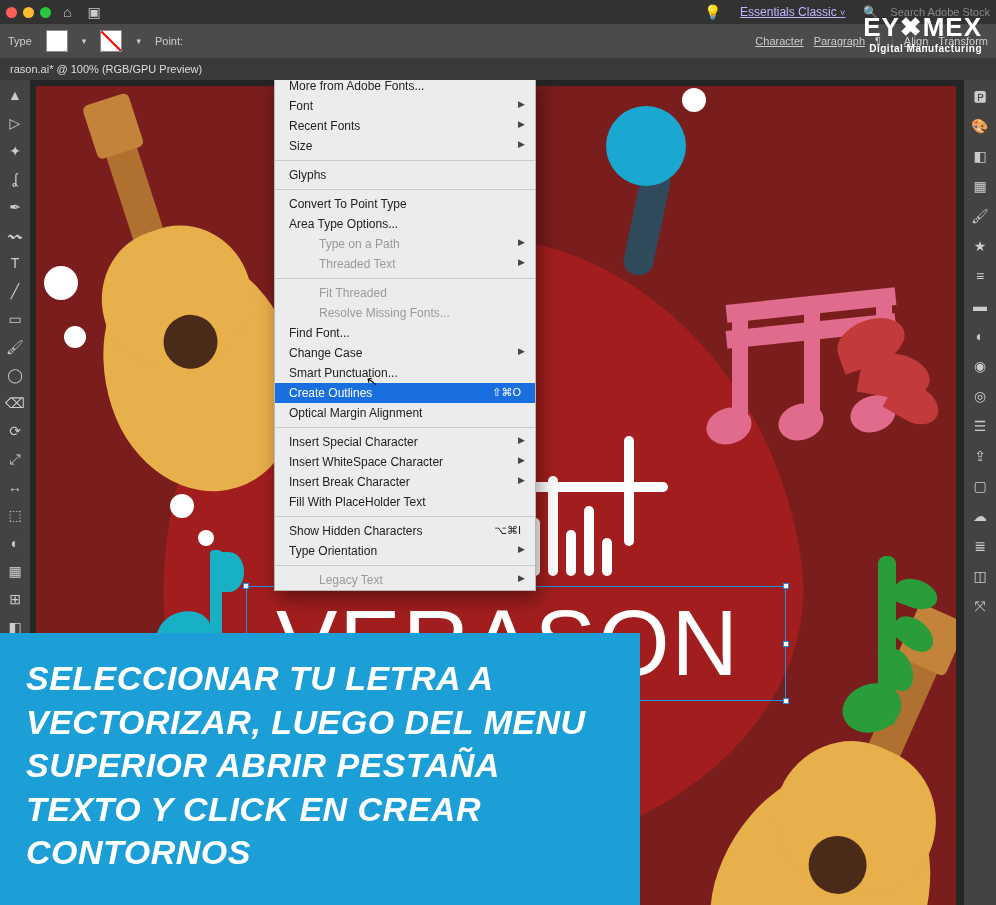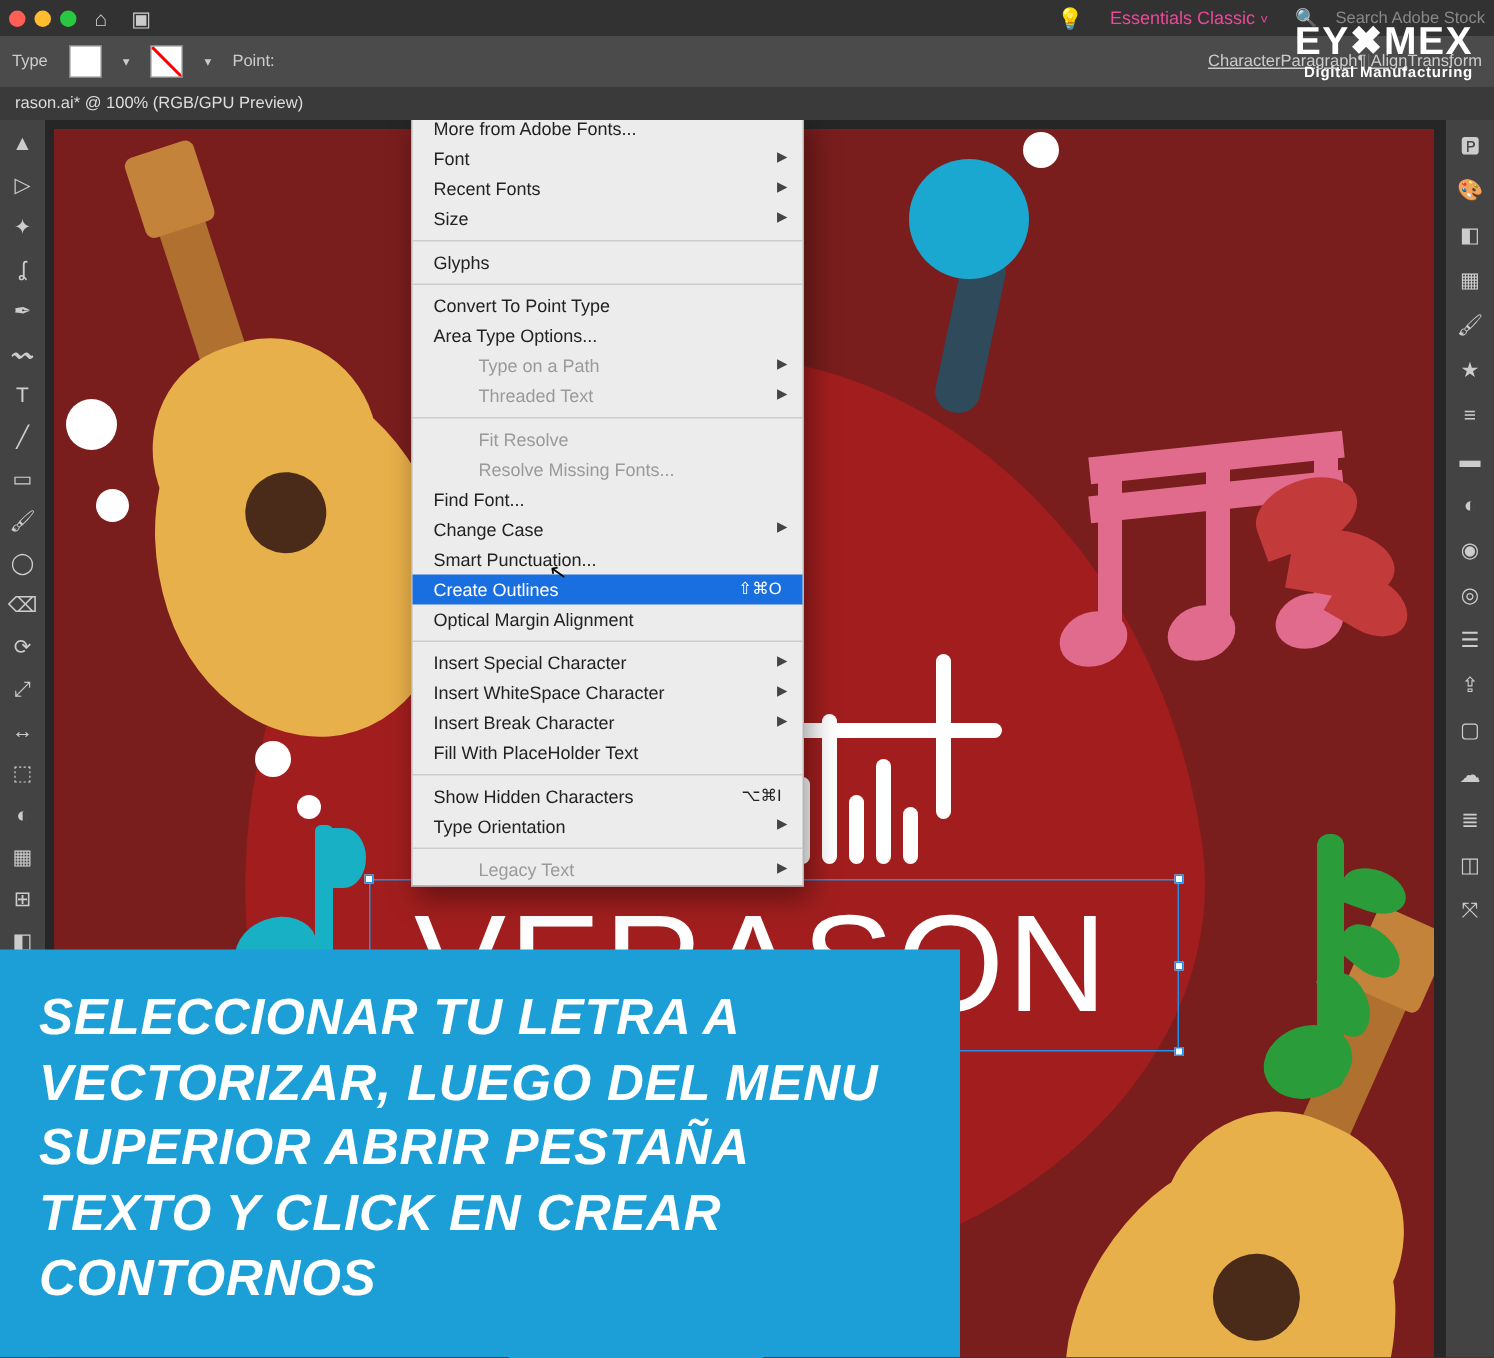--- a/index.html
+++ b/index.html
@@ -4,30 +4,30 @@
 <style>
   * { box-sizing: border-box; margin: 0; padding: 0; font-family: Arial, Helvetica, sans-serif; }
   body { width: 996px; height: 905px; background: #323232; overflow: hidden; position: relative; }
   
   
   .topbar { height: 24px; background: #323232; display:flex; align-items:center; padding:0 6px; gap:8px; }
   .traffic { display:flex; gap:6px; }
   .dot { width:11px; height:11px; border-radius:50%; }
   .topbar .glyph { color:#ccc; font-size:14px; padding:0 4px; }
   .topbar .spacer { flex:1; }
-  .workspace-badge { font-size:12px; color:#ec4899; padding:2px 6px; }
+  .workspace-badge { font-size:12px; color:#c4b5fd; padding:2px 6px;text-decoration:underline; }
   .search { font-size:11px; color:#888; }
   
   
   .controlbar { height:34px; background:#4b4b4b; display:flex; align-items:center; gap:14px; padding:0 8px; color:#ccc; font-size:11px; }
   .controlbar .swatch { width:22px; height:22px; background:#fff; border:1px solid #888; }
   .controlbar .diag { width:22px; height:22px; background:#fff; border:1px solid #888; position:relative; overflow:hidden; }
   .controlbar .diag::after { content:""; position:absolute; width:30px; height:2px; background:red; transform:rotate(45deg); top:10px; left:-4px; }
   .controlbar .txt { cursor:default; }
-  .ctr-right { margin-left:auto; display:flex; gap:0; align-items:center; }
+  .ctr-right { margin-left:auto; display:flex; gap:10px; align-items:center; }
   
   
   .doctab { height:22px; background:#3a3a3a; color:#ddd; font-size:11px; display:flex; align-items:center; padding:0 10px; }
   
   
   .main { position:relative; display:flex; height: calc(905px - 24px - 34px - 22px); }
   .tools-left { width:30px; background:#434343; display:flex; flex-direction:column; align-items:center; padding-top:4px; gap:6px; }
   .tools-left .tl { width:22px; height:22px; color:#ccc; font-size:14px; display:flex; align-items:center; justify-content:center; cursor:pointer; }
   .tools-right { width:32px; background:#434343; display:flex; flex-direction:column; align-items:center; padding-top:4px; gap:6px; }
   .tools-right .tr { width:24px; height:24px; color:#ccc; font-size:14px; display:flex; align-items:center; justify-content:center; cursor:pointer; }
@@ -280,21 +280,21 @@
           <span>Area Type Options...</span>
         </div>
         <div class="mi sub disabled">
           <span>Type on a Path</span>
         </div>
         <div class="mi sub disabled">
           <span>Threaded Text</span>
         </div>
         <hr>
         <div class="mi disabled">
-          <span>Fit Resolve</span>
+          <span>Fit Threaded</span>
         </div>
         <div class="mi disabled">
           <span>Resolve Missing Fonts...</span>
         </div>
         <div class="mi">
           <span>Find Font...</span>
         </div>
         <div class="mi sub">
           <span>Change Case</span>
         </div>

